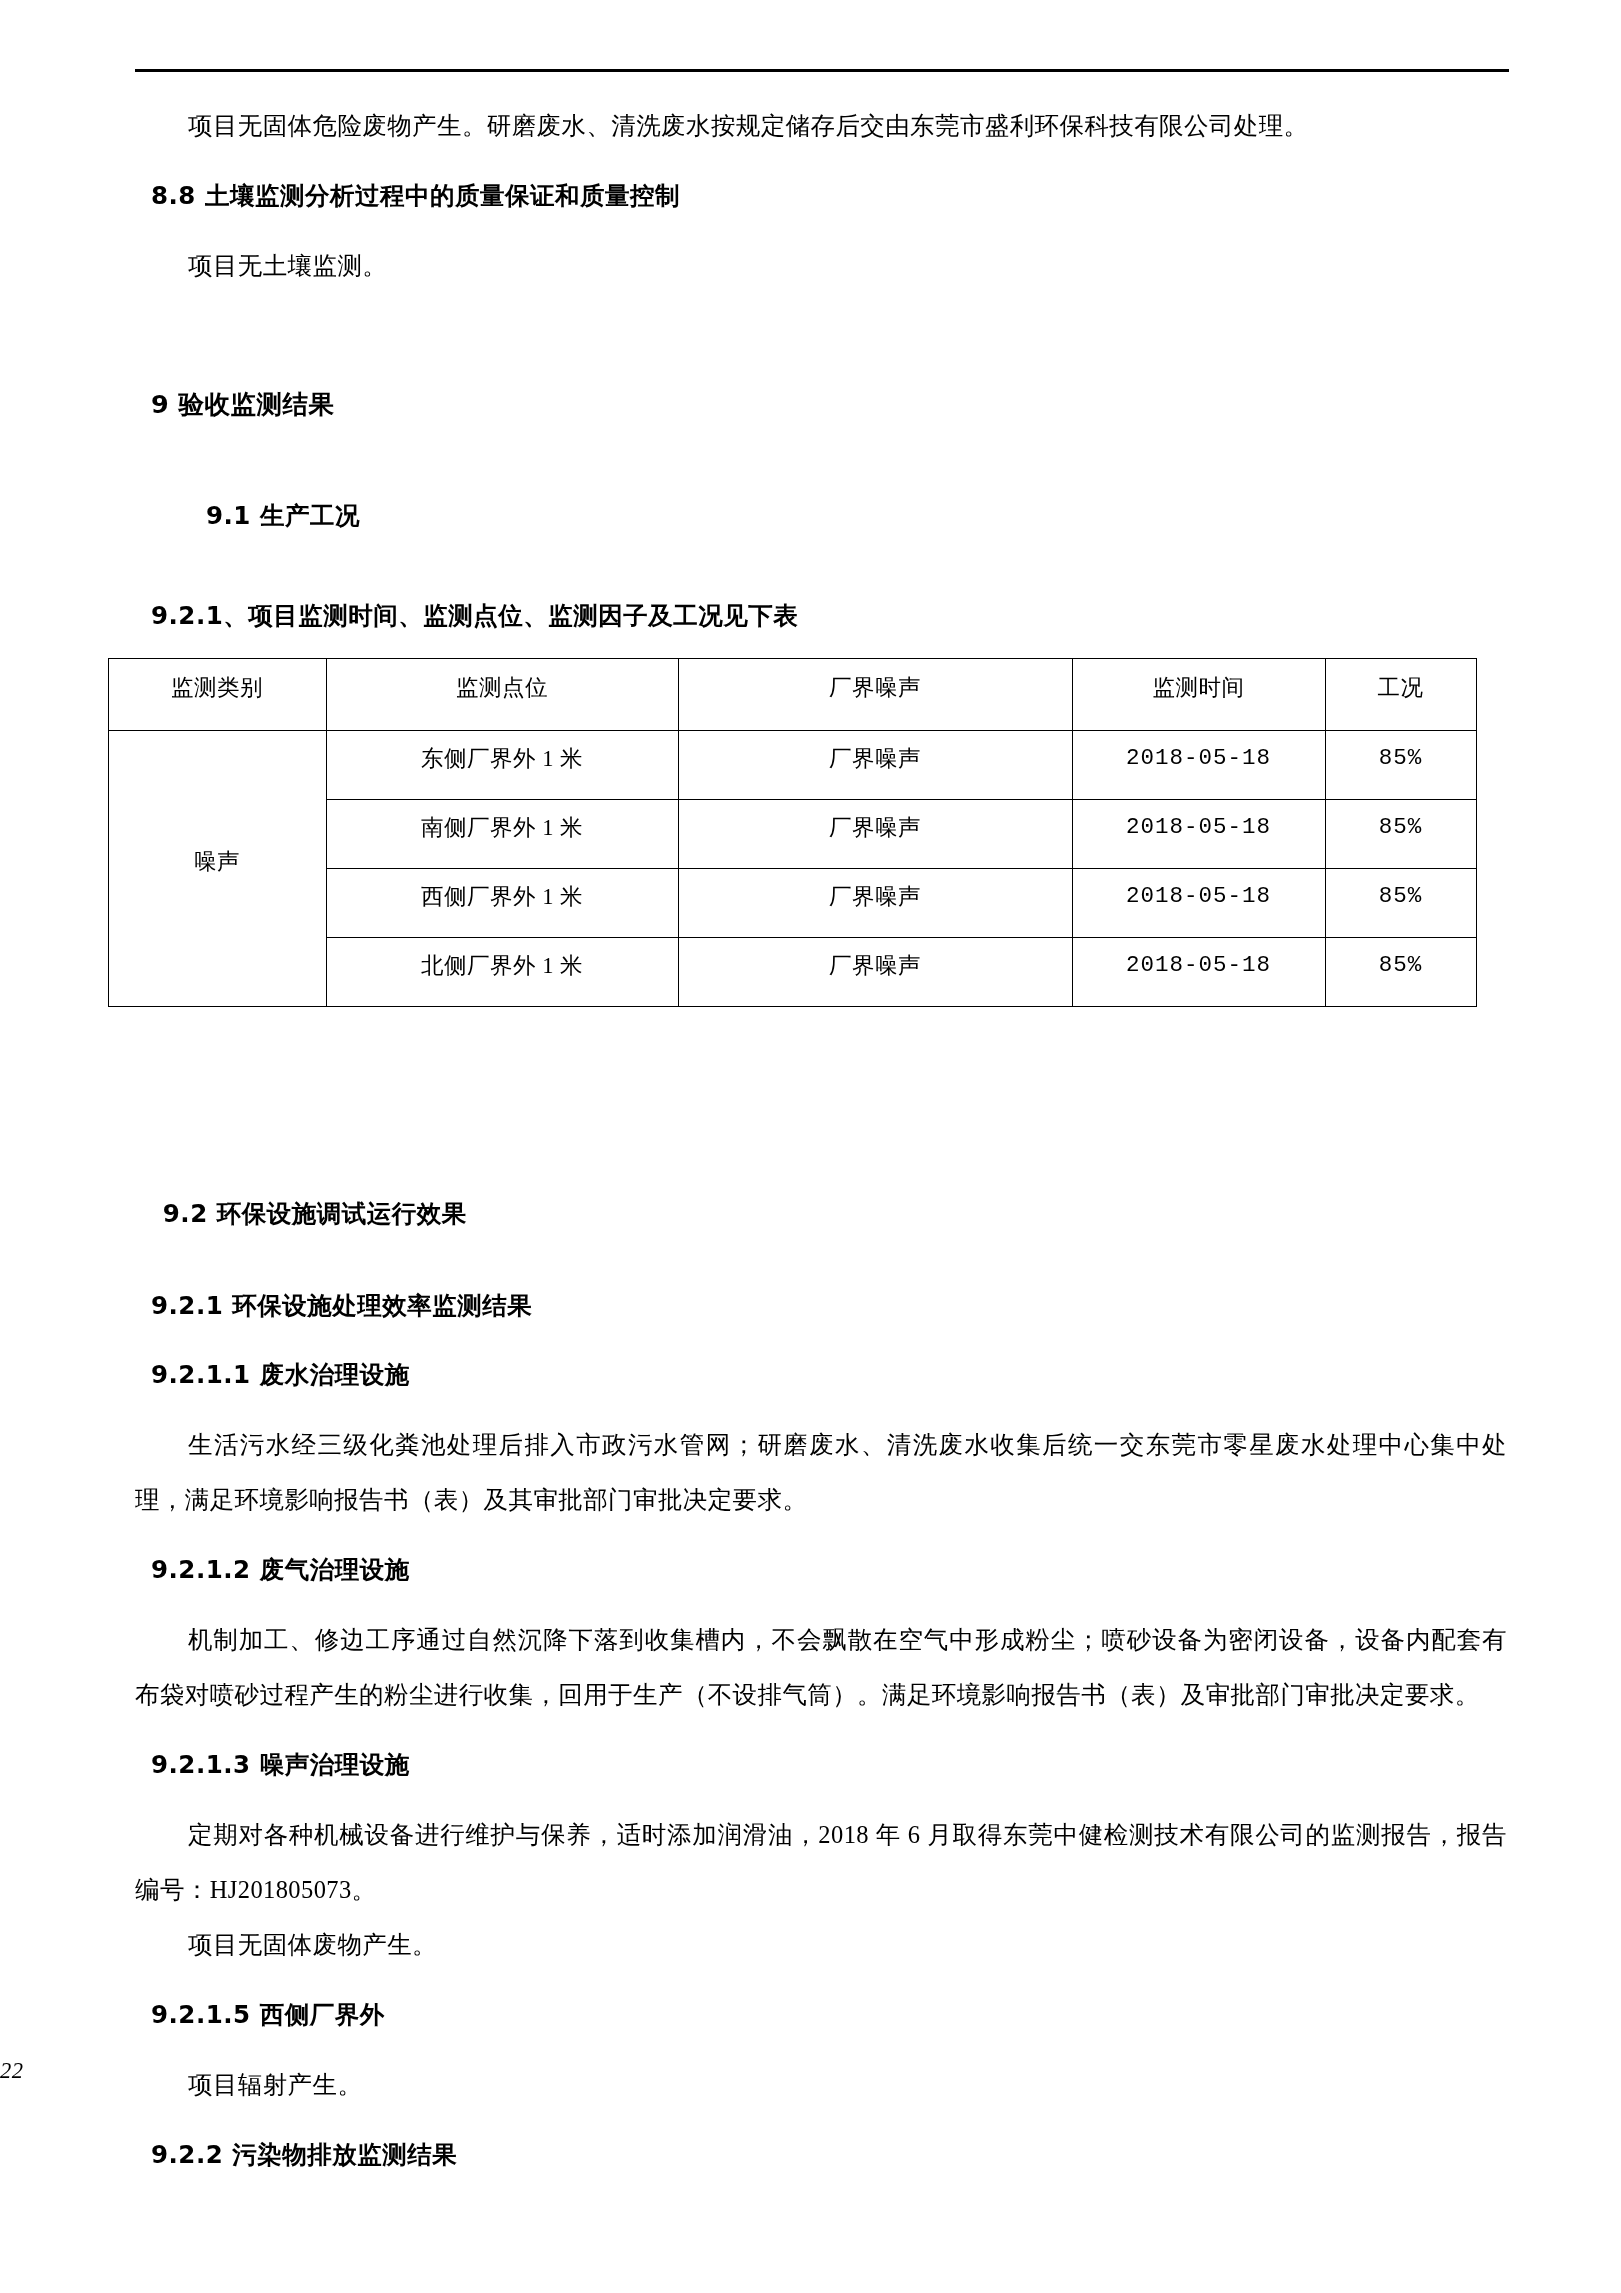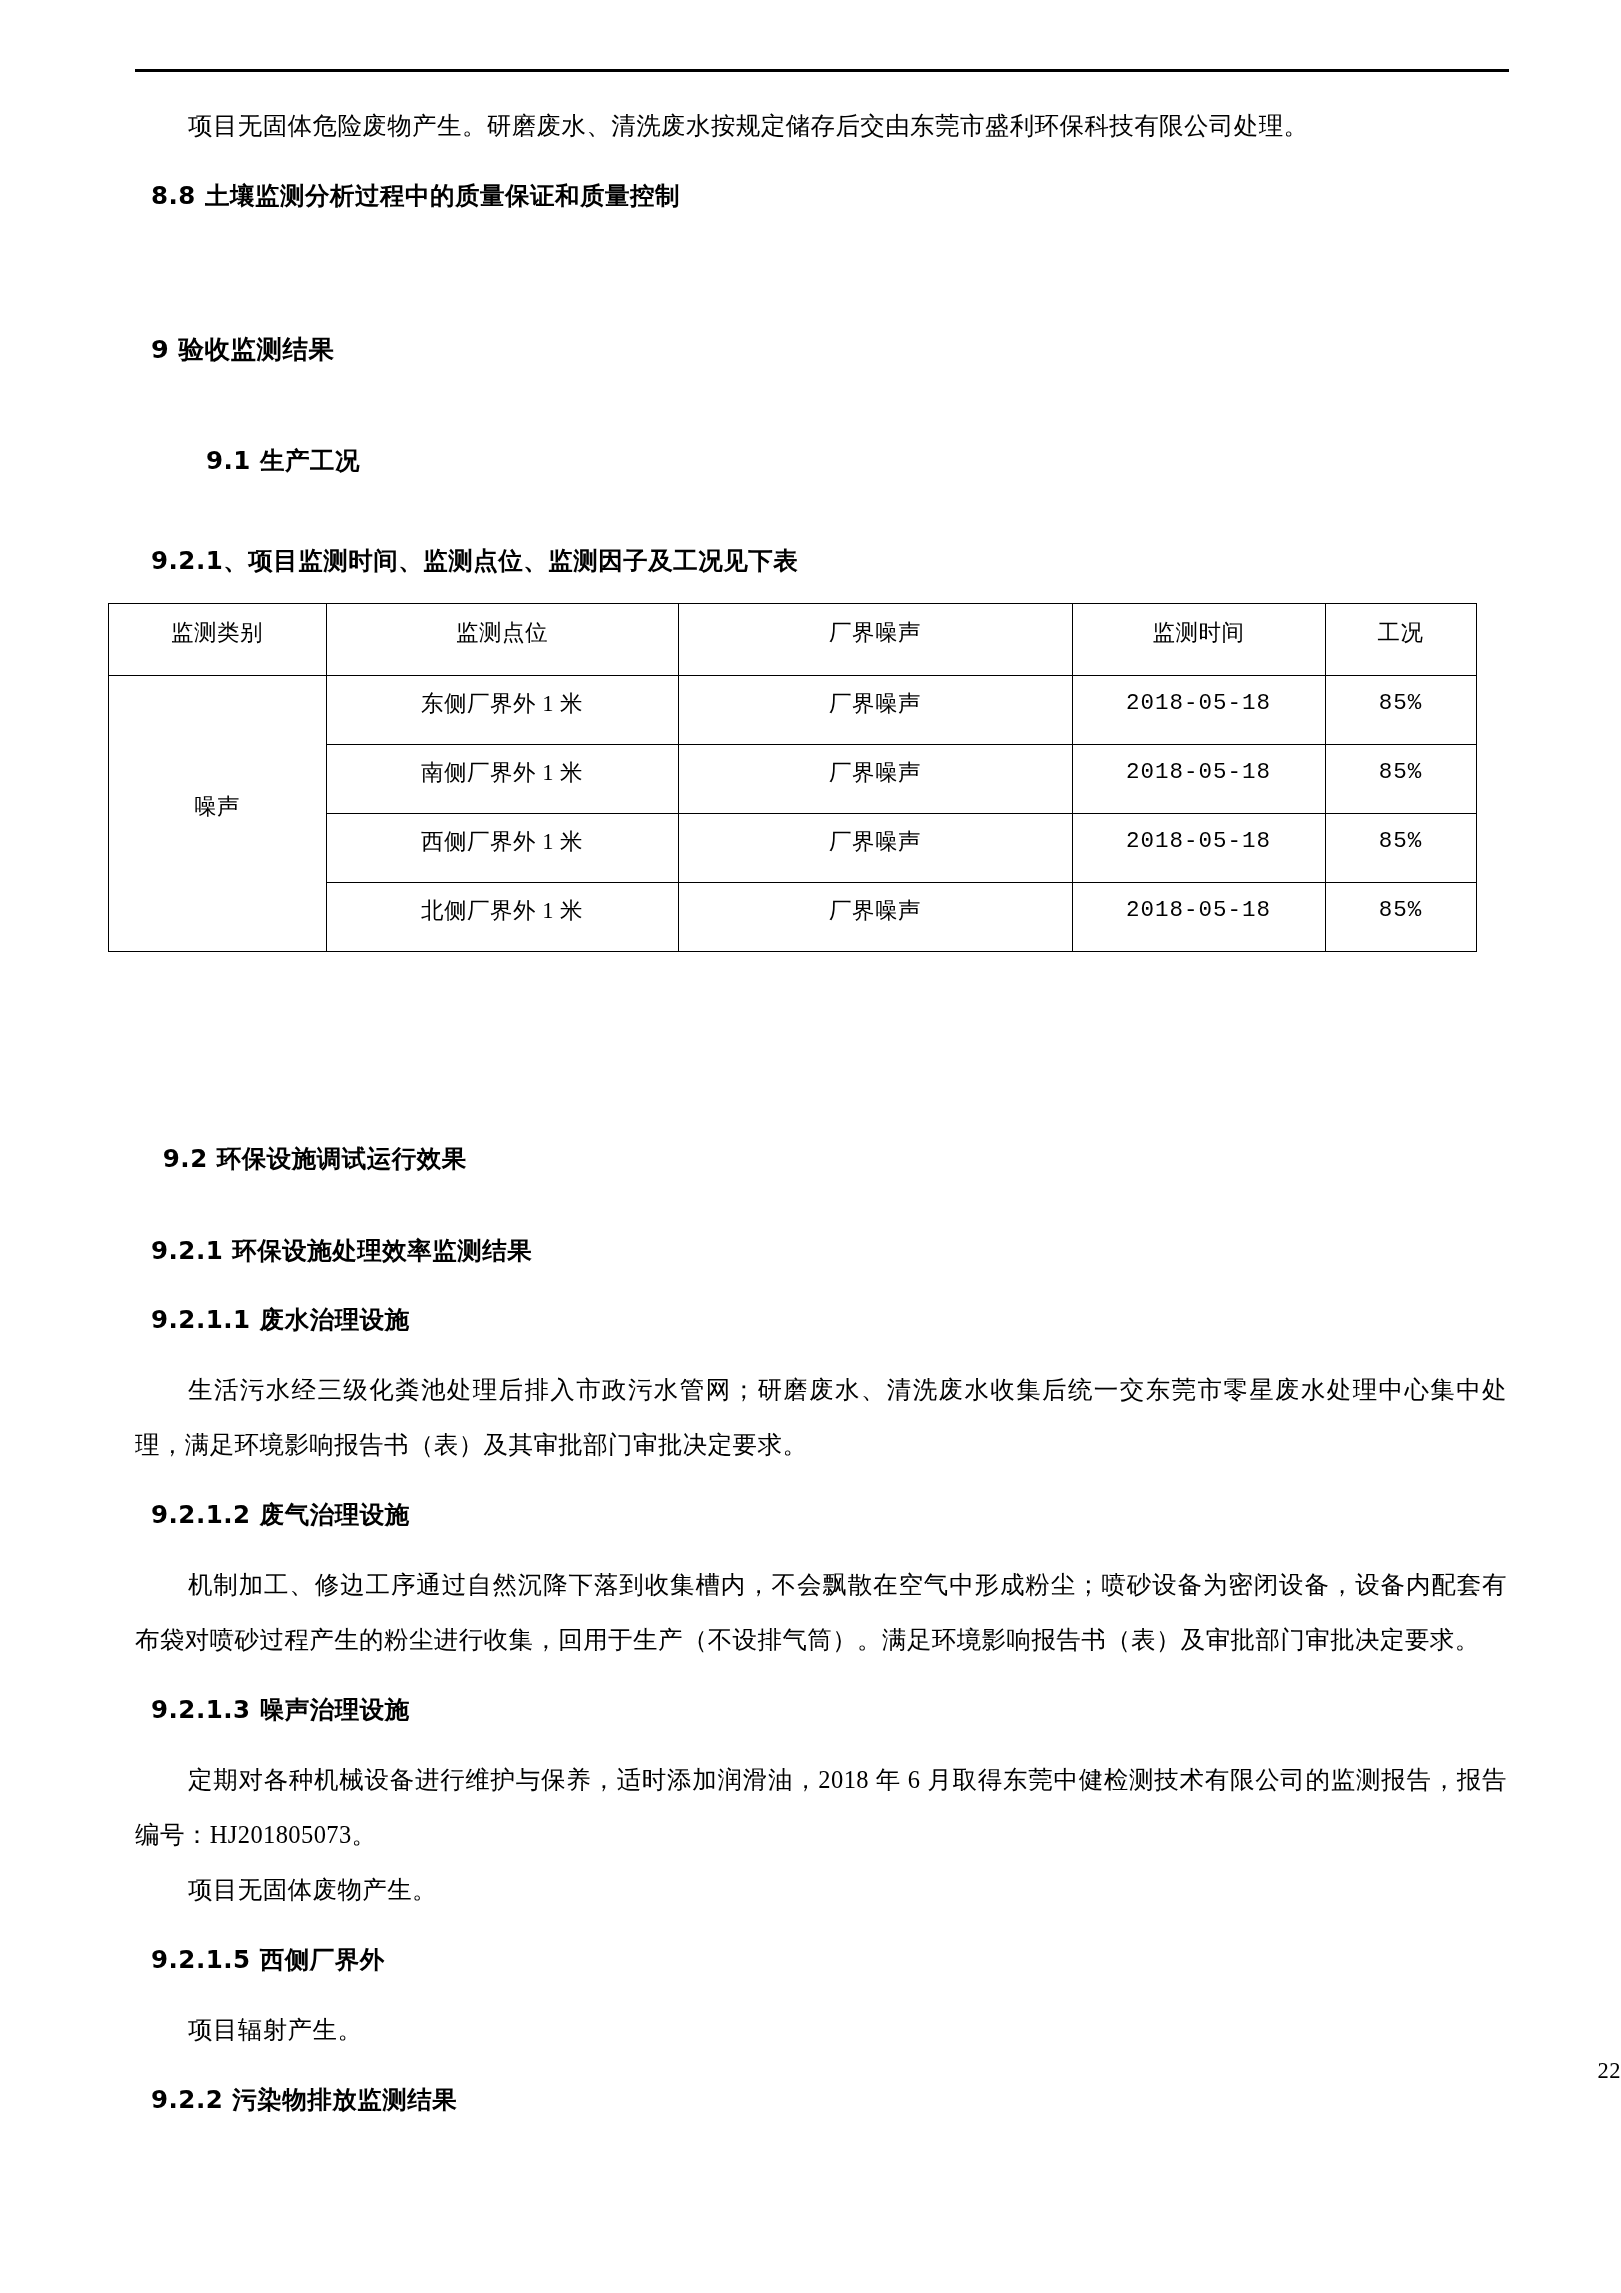--- a/index.html
+++ b/index.html
@@ -105,38 +105,40 @@
   .mono-num {
     font-family: Liberation Mono, monospace;
     letter-spacing: 1px;
   }
 
   .page-number {
     position: absolute;
     left: 0;
     right: 0;
     top: 2058px;
-    text-align: right;
+    text-align: left;
     font-size: 22.5px;
     letter-spacing: 0.5px;
+    font-style: italic;
   }
 </style>
 </head>
 <body>
 
 <div class="page">
 
   <div class="header-rule"></div>
 
   <div class="content">
 
     <p class="para indent">项目无固体危险废物产生。研磨废水、清洗废水按规定储存后交由东莞市盛利环保科技有限公司处理。</p>
 
     <h2 class="h-bold ind1">8.8 土壤监测分析过程中的质量保证和质量控制</h2>
 
+    <p class="para indent">项目无土壤监测。</p>
 
     <div class="sp-70"></div>
 
     <h2 class="h-bold lvl1 ind1">9 验收监测结果</h2>
 
     <div class="sp-26"></div>
 
     <h3 class="h-bold ind3">9.1 生产工况</h3>
 
     <div class="sp-16"></div>

